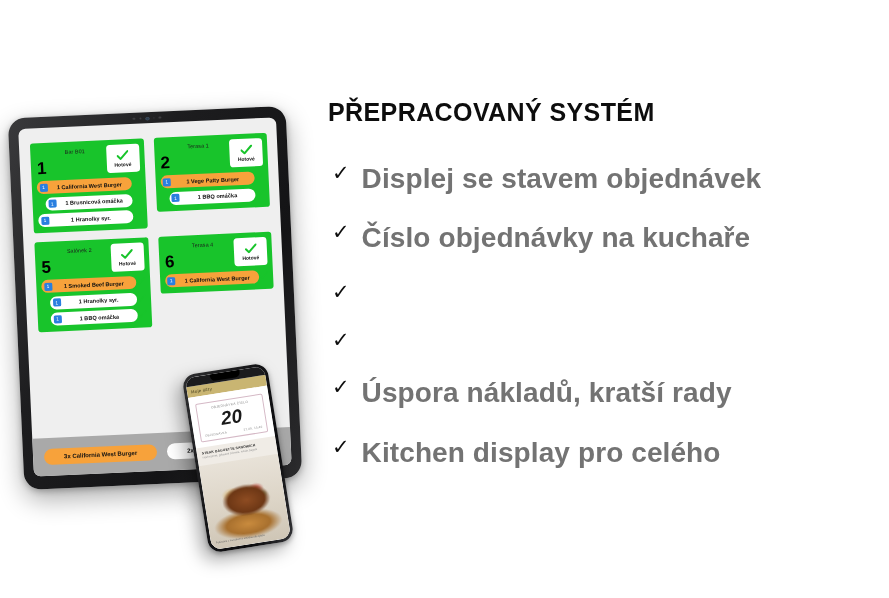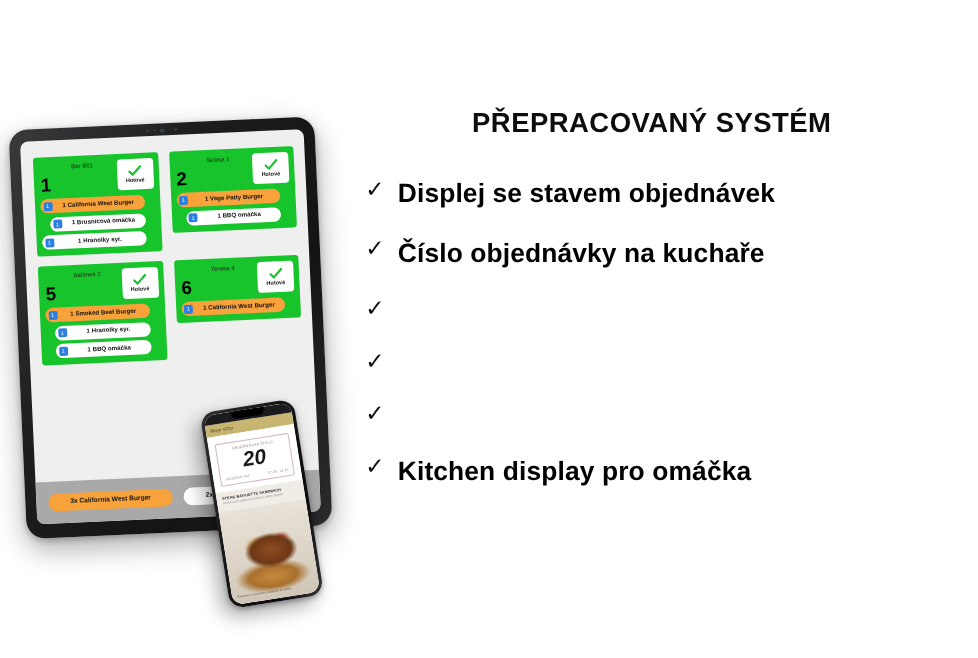--- a/index.html
+++ b/index.html
@@ -240,43 +240,42 @@
     position: absolute;
     left: 328px; top: 0;
     width: 561px; height: 598px;
     padding: 98px 10px 0 0;
   }
   .headline {
     font-size: 25px;
     font-weight: bold;
     color: #0d0d0d;
     letter-spacing: .4px;
-    text-align: center;
     margin: 0 0 34px 0;
     padding-right: 22px;
   }
   .bullets { list-style: none; padding: 0 0 0 4px; }
   .bullet {
     display: flex;
     align-items: flex-start;
     gap: 12px;
     margin-bottom: 23px;
   }
   .bullet:last-child { margin-bottom: 0; }
   .bullet-check {
     font-size: 21px;
     line-height: 1.18;
     color: #0d0d0d;
     flex: 0 0 auto;
     font-weight: 400;
   }
   .bullet-text {
-    font-size: 24px;
+    font-size: 28px;
     line-height: 1.3;
-    color: #000000;
+    color: #737373;
     font-weight: bold;
     letter-spacing: .1px;
     max-width: 470px;
   }
 </style>
 </head>
 <body>
 
 <div class="page">
 
@@ -489,21 +488,22 @@
         <span class="bullet-text">Číslo objednávky na kuchaře</span>
       </li>
       <li class="bullet">
         <span class="bullet-check">✓</span>
       </li>
       <li class="bullet">
         <span class="bullet-check">✓</span>
       </li>
       <li class="bullet">
         <span class="bullet-check">✓</span>
+        <span class="bullet-text">Úspora nákladů, kratší rady</span>
       </li>
       <li class="bullet">
         <span class="bullet-check">✓</span>
-        <span class="bullet-text">Kitchen display pro omáčka</span>
+        <span class="bullet-text">Kitchen display pro celého</span>
       </li>
     </ul>
   </div>
 
 </div>
 
 </body></html>

